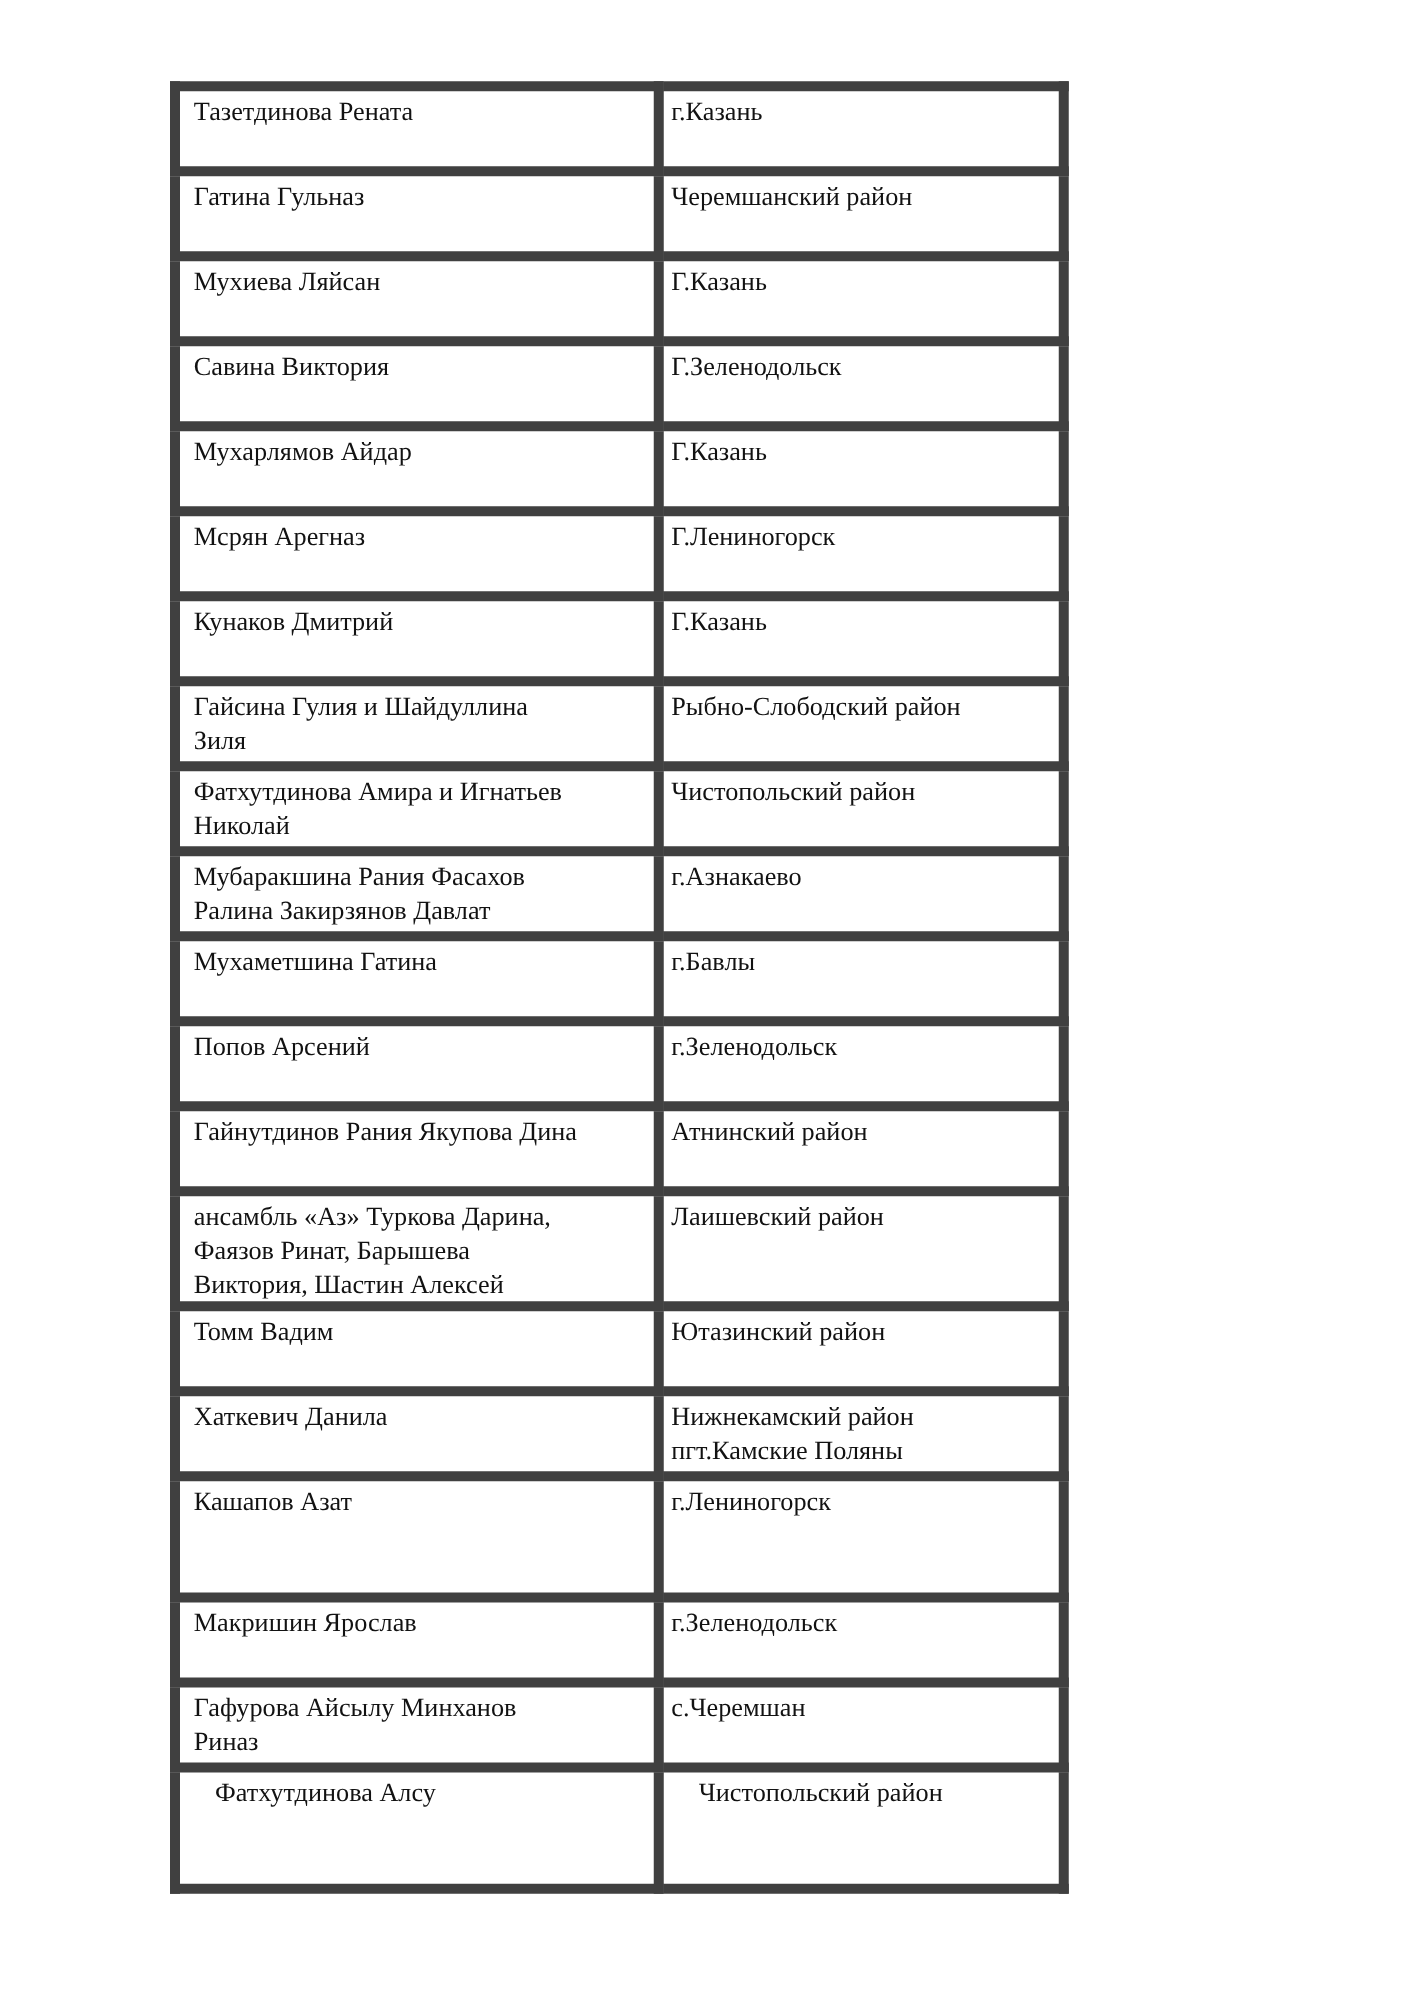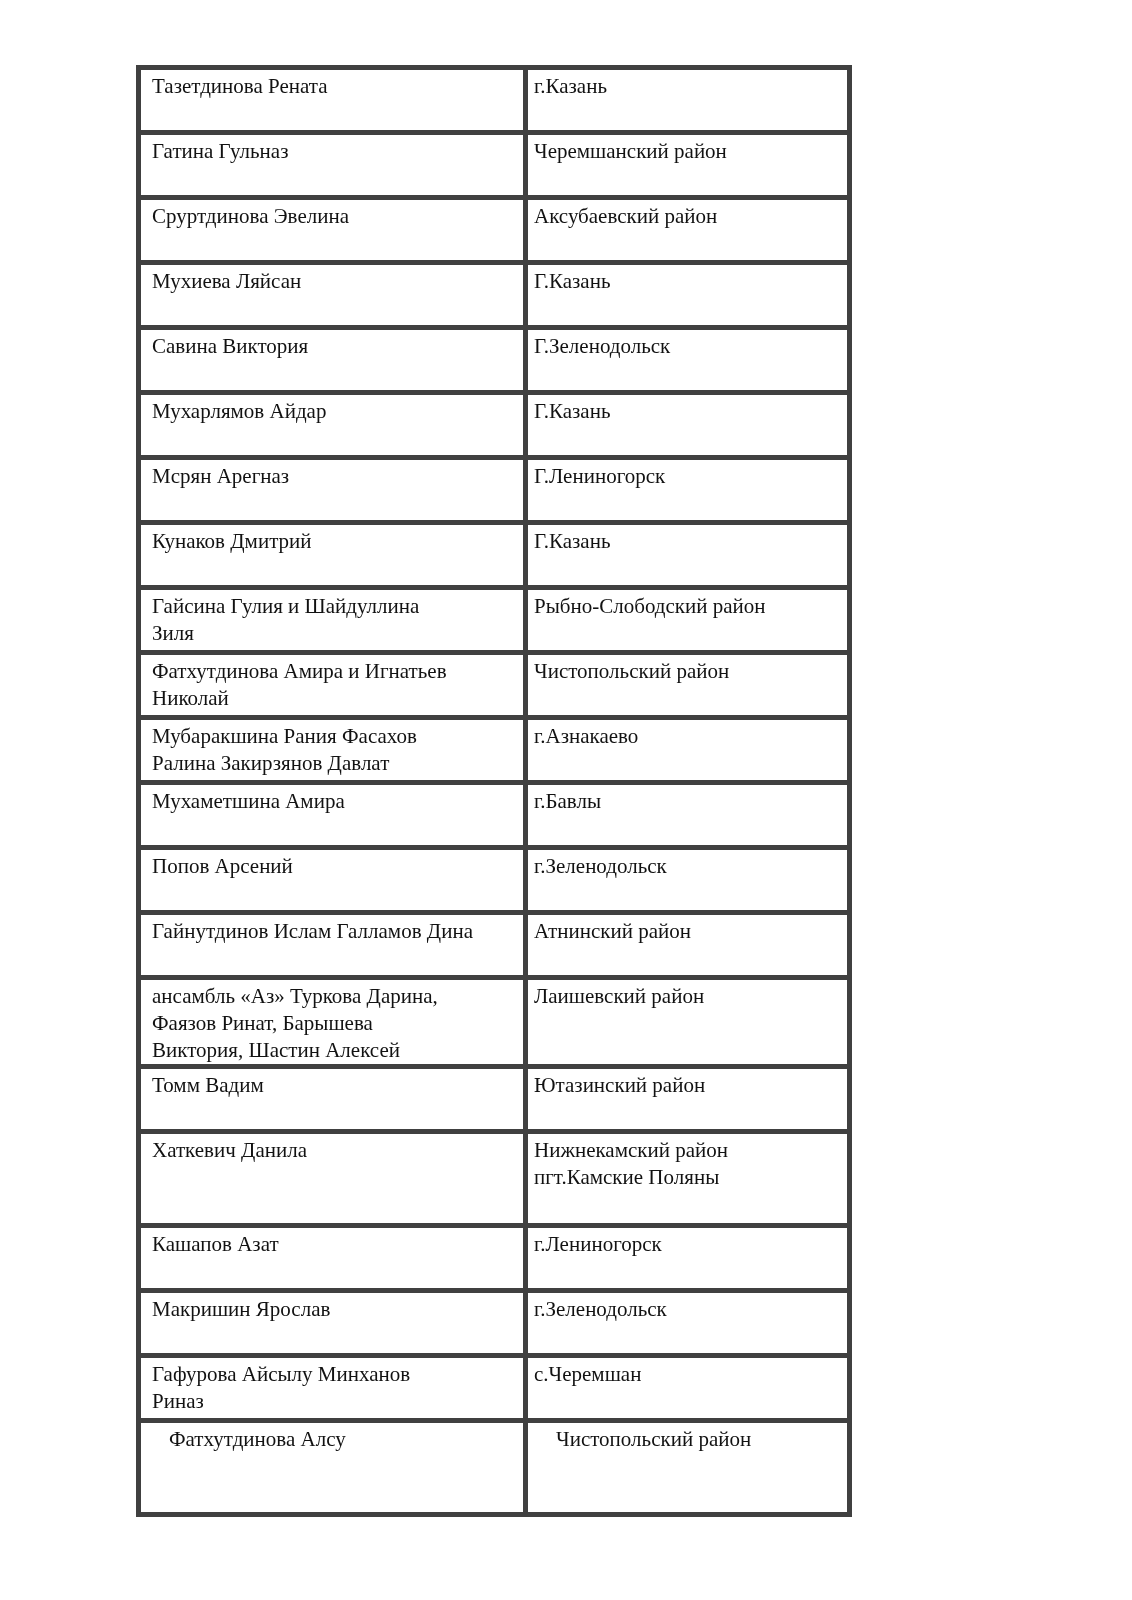--- a/index.html
+++ b/index.html
@@ -24,21 +24,21 @@
     position: absolute;
     left: 136px;
     top: 65px;
     width: 711px;
     border-collapse: collapse;
     table-layout: fixed;
   }
   table.roster col.col-name { width: 387px; }
   table.roster col.col-location { width: 324px; }
   table.roster td {
-    border: 5px solid #404040;
+    border: 8px solid #404040;
     vertical-align: top;
     font-size: 21px;
     line-height: 27px;
     height: 57px;
     padding: 3px 6px 0 6px;
     white-space: pre-line;
     overflow: hidden;
   }
   table.roster td.cell-name {
     text-align: left;
@@ -63,24 +63,20 @@
     <tbody>
         <tr>
     <td class="cell-name">Тазетдинова Рената</td>
     <td class="cell-location">г.Казань</td>
   </tr>
         <tr>
     <td class="cell-name">Гатина Гульназ</td>
     <td class="cell-location">Черемшанский район</td>
   </tr>
         <tr>
-    <td class="cell-name">Сруртдинова Эвелина</td>
-    <td class="cell-location">Аксубаевский район</td>
-  </tr>
-        <tr>
     <td class="cell-name">Мухиева Ляйсан</td>
     <td class="cell-location">Г.Казань</td>
   </tr>
         <tr>
     <td class="cell-name">Савина Виктория</td>
     <td class="cell-location">Г.Зеленодольск</td>
   </tr>
         <tr>
     <td class="cell-name">Мухарлямов Айдар</td>
     <td class="cell-location">Г.Казань</td>
@@ -102,29 +98,29 @@
     <td class="cell-name">Фатхутдинова Амира и Игнатьев
 Николай</td>
     <td class="cell-location">Чистопольский район</td>
   </tr>
         <tr>
     <td class="cell-name">Мубаракшина Рания Фасахов
 Ралина Закирзянов Давлат</td>
     <td class="cell-location">г.Азнакаево</td>
   </tr>
         <tr>
-    <td class="cell-name">Мухаметшина Амира</td>
+    <td class="cell-name">Мухаметшина Гатина</td>
     <td class="cell-location">г.Бавлы</td>
   </tr>
         <tr>
     <td class="cell-name">Попов Арсений</td>
     <td class="cell-location">г.Зеленодольск</td>
   </tr>
         <tr>
-    <td class="cell-name">Гайнутдинов Ислам Галламов Дина</td>
+    <td class="cell-name">Гайнутдинов Рания Якупова Дина</td>
     <td class="cell-location">Атнинский район</td>
   </tr>
         <tr>
     <td class="cell-name">ансамбль «Аз» Туркова Дарина,
 Фаязов Ринат, Барышева
 Виктория, Шастин Алексей</td>
     <td class="cell-location">Лаишевский район</td>
   </tr>
         <tr>
     <td class="cell-name">Томм Вадим</td>

